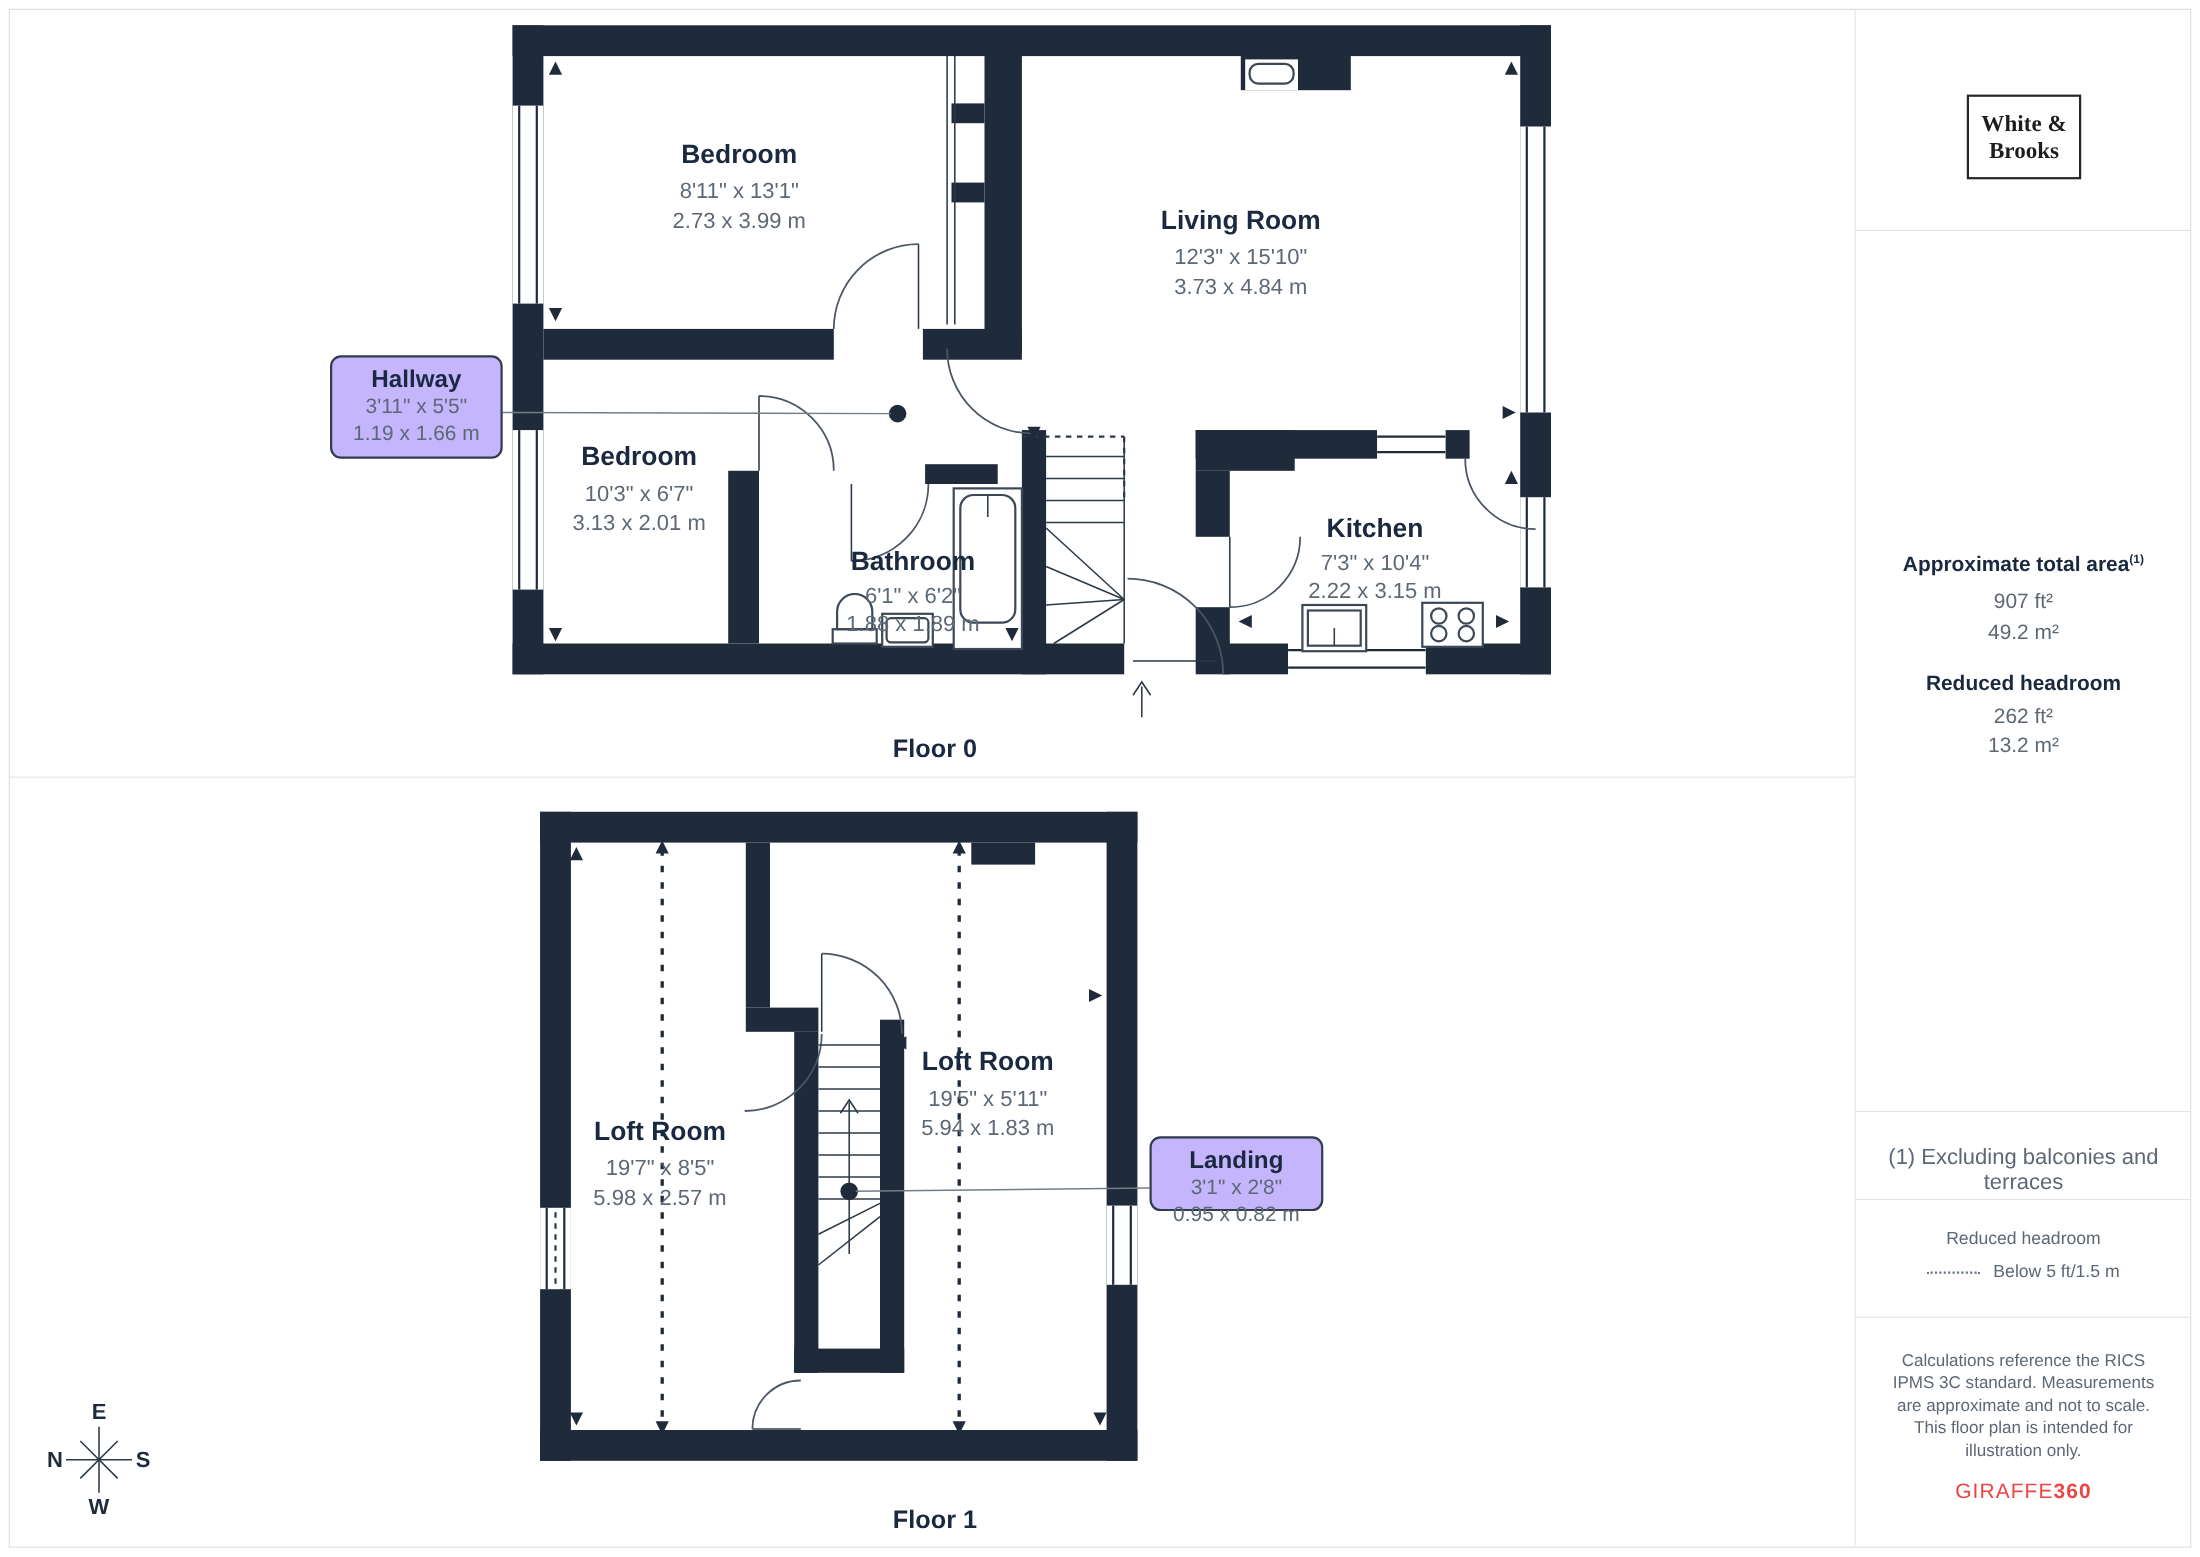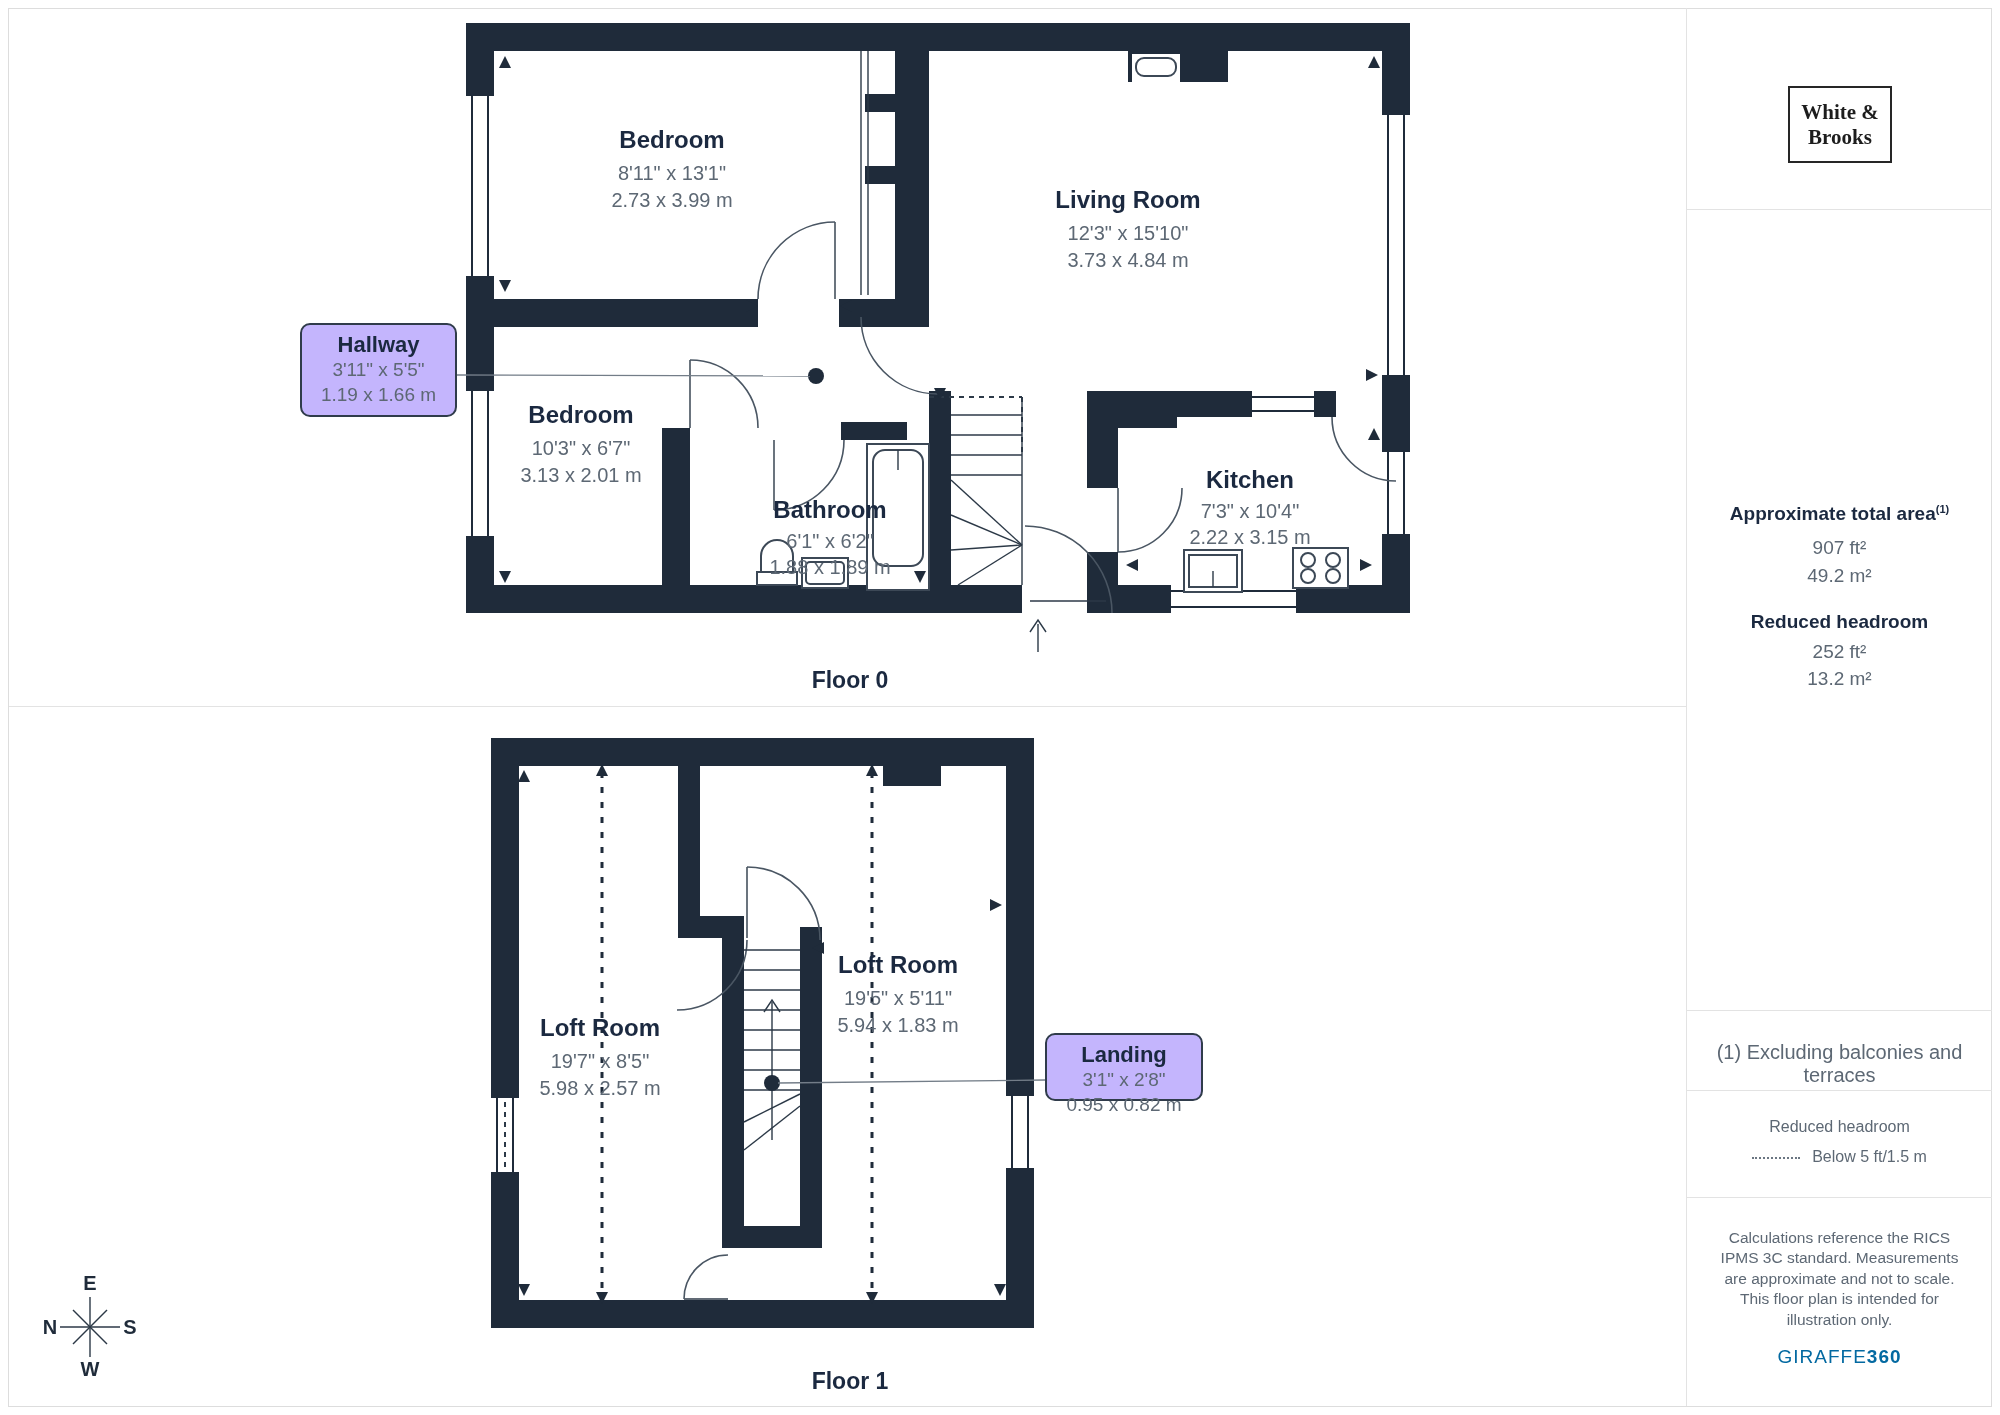--- a/index.html
+++ b/index.html
@@ -28,21 +28,21 @@
   .logo-box{position:absolute;left:1788px;top:55px;width:104px;height:77px;border:2px solid #262626;box-sizing:border-box;text-align:center;display:flex;align-items:center;justify-content:center;margin-top:31px;}
   .logo-text{font-family:"Liberation Serif",serif;font-weight:bold;font-size:21px;color:#1d1d1d;line-height:1.15;}
   .sb{position:absolute;left:1687px;width:305px;text-align:center;}
   .sb-h{font-size:19px;font-weight:bold;color:#1b2940;}
   .sb-h sup{font-size:11px;}
   .sb-v{font-size:19px;color:#5d6874;}
   .sb-note{font-size:20px;color:#5d6874;}
   .sb-legend{font-size:16px;color:#5d6874;}
   .dots{display:inline-block;width:48px;border-top:2px dotted #6b7682;vertical-align:middle;margin-right:12px;}
   .sb-disc{font-size:15.5px;color:#5d6874;line-height:1.32;}
-  .giraffe{font-size:19px;color:#0369a1;letter-spacing:1px;}
+  .giraffe{font-size:19px;color:#ef4444;letter-spacing:1px;}
   .giraffe b{font-weight:bold;}
 </style>
 </head>
 <body>
 
 <div class="frame"></div>
 <div class="vdiv"></div>
 <div class="hdiv" style="left:9px;top:706px;width:1677px;"></div>
 <div class="hdiv" style="left:1687px;top:209px;width:305px;"></div>
 <div class="hdiv" style="left:1687px;top:1010px;width:305px;"></div>
@@ -301,21 +301,21 @@
     <div>Brooks</div>
   </div>
 </div>
 
 <div class="sb sb-h" style="top:503px;">
   <span>Approximate total area</span><sup>(1)</sup>
 </div>
 <div class="sb sb-v" style="top:537px;">907 ft²</div>
 <div class="sb sb-v" style="top:565px;">49.2 m²</div>
 <div class="sb sb-h" style="top:611px;">Reduced headroom</div>
-<div class="sb sb-v" style="top:641px;">252 ft²</div>
+<div class="sb sb-v" style="top:641px;">262 ft²</div>
 <div class="sb sb-v" style="top:668px;">13.2 m²</div>
 <div class="sb sb-note" style="top:1041px;">(1) Excluding balconies and terraces</div>
 <div class="sb sb-legend" style="top:1118px;">Reduced headroom</div>
 <div class="sb sb-legend" style="top:1148px;">
   <span class="dots"></span><span>Below 5 ft/1.5 m</span>
 </div>
 <div class="sb sb-disc" style="top:1228px;left:1712px;width:255px;">Calculations reference the RICS IPMS 3C standard. Measurements are approximate and not to scale. This floor plan is intended for illustration only.</div>
 <div class="sb giraffe" style="top:1346px;">
   <span>GIRAFFE</span><b>360</b>
 </div>

